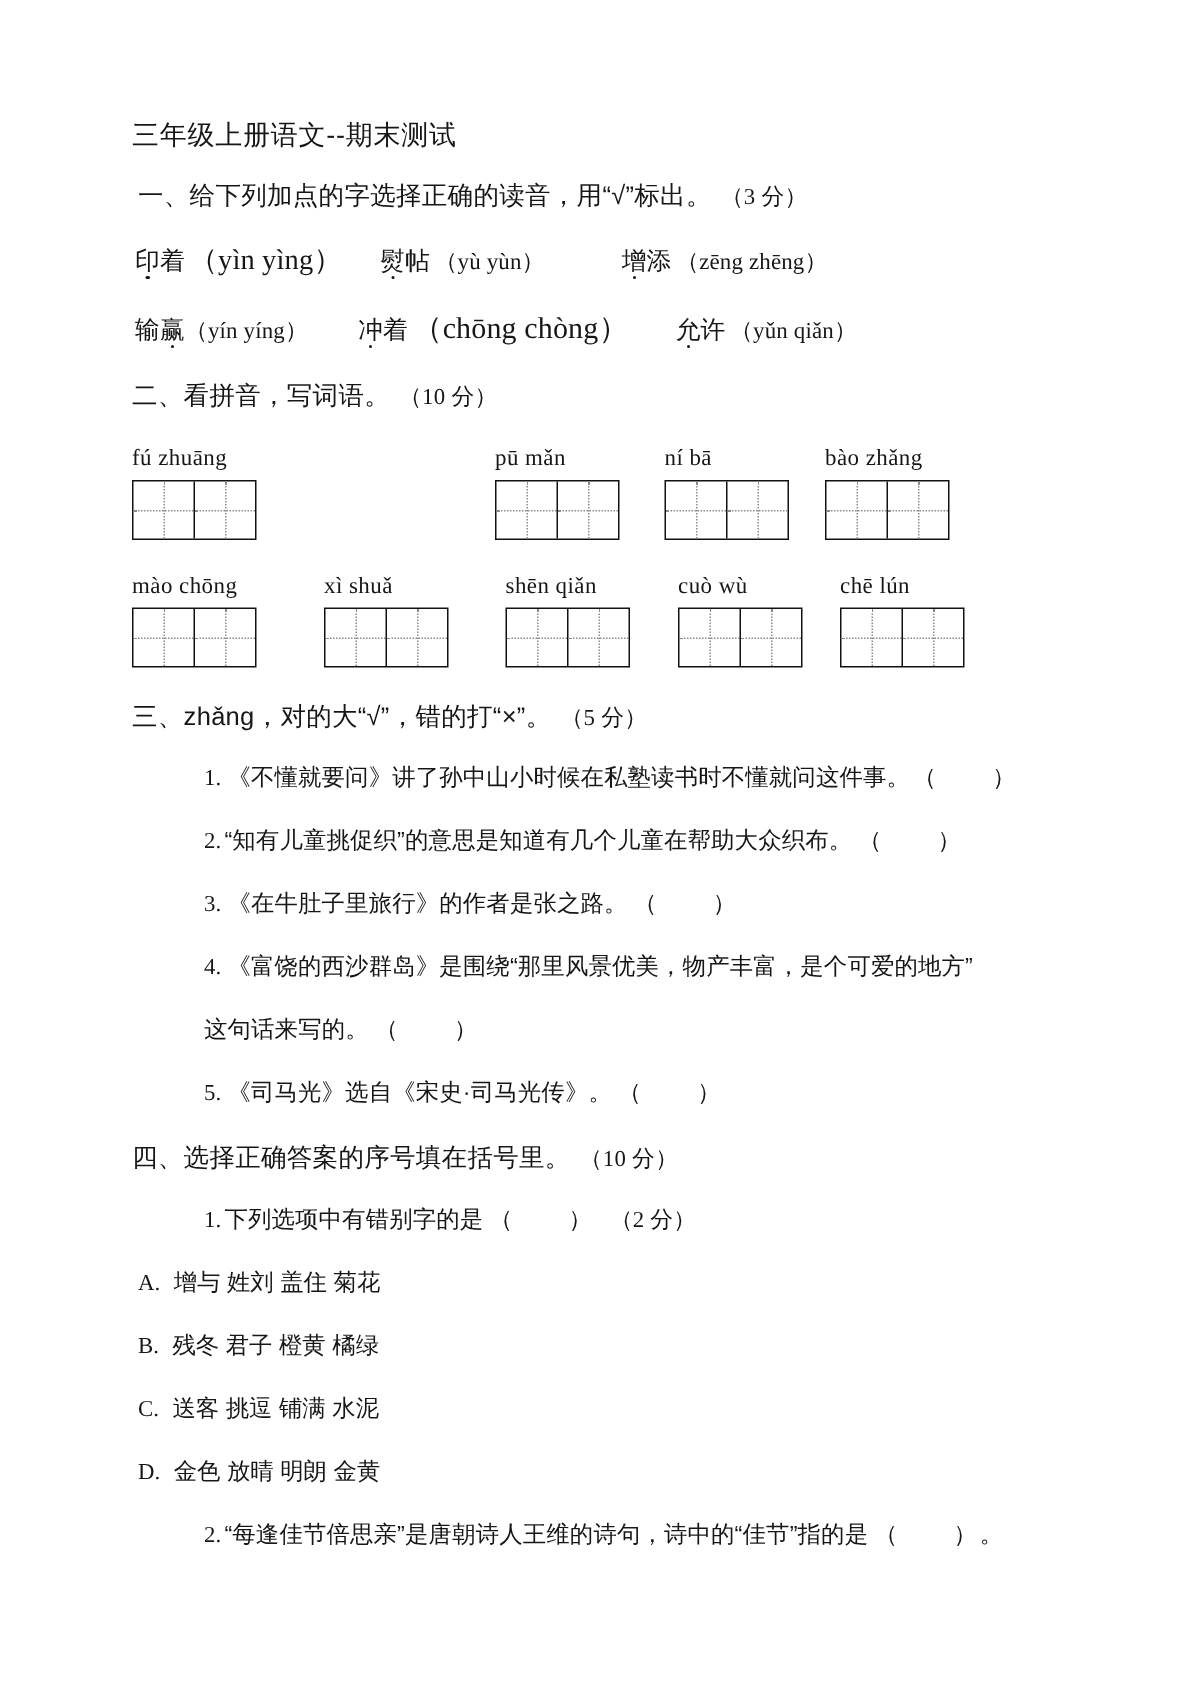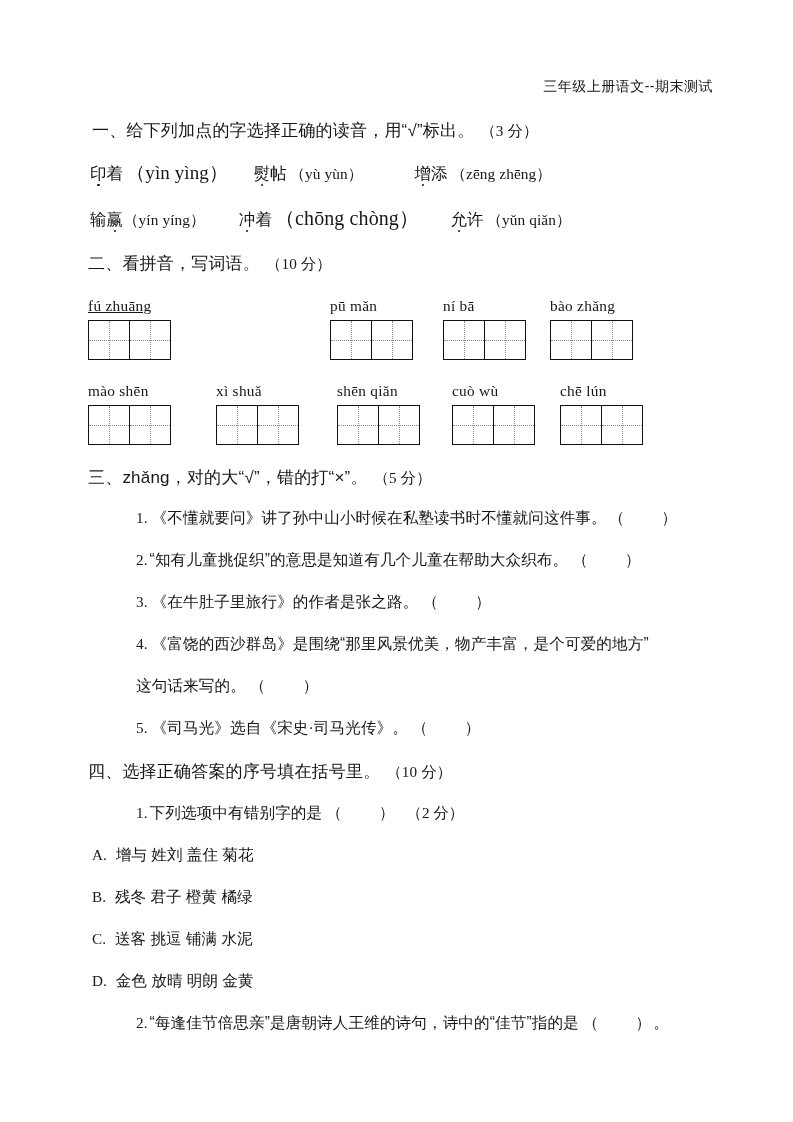--- a/index.html
+++ b/index.html
@@ -21,22 +21,22 @@
     position: absolute;
     left: 0; top: 0;
     width: 793px;
     height: 1122px;
     box-sizing: border-box;
     padding: 72px 80px 0 88px;
   }
 
   
   .title {
-    text-align: right;
-    font-size: 14px;
+    text-align: left;
+    font-size: 18px;
     letter-spacing: 0.5px;
     font-weight: 400;
     margin: 0 0 0 0;
     padding-top: 4px;
     font-family: "Liberation Sans", "DejaVu Sans", sans-serif;
   }
 
   .sec-head {
     font-size: 17px;
     font-family: "Liberation Sans", "DejaVu Sans", sans-serif;
@@ -188,21 +188,21 @@
       <span class="dotchar">允</span><span>许</span><span class="latin" style="font-size:15.3px; margin-left:3px;">（yǔn  qiǎn）</span>
     </span>
   </div>
 
   <div class="sec-head abs" style="left:88px; top:252px;">
     <span>二、看拼音，写词语。</span><span class="num" style="margin-left:6px;">（10 分）</span>
   </div>
 
   <div class="py-row" style="top:297px; height:72px;">
 
-    <div class="py-item" style="left:88px;text-decoration:underline;">
+    <div class="py-item" style="left:88px;">
       <span class="py-text">fú zhuāng</span>
       <div class="tzg">
         <div class="cell"></div>
         <div class="cell"></div>
       </div>
     </div>
 
 
     <div class="py-item" style="left:330px;">
       <span class="py-text">pū mǎn</span>
@@ -226,21 +226,21 @@
         <div class="cell"></div>
         <div class="cell"></div>
       </div>
     </div>
 
   </div>
 
   <div class="py-row" style="top:382px; height:72px;">
 
     <div class="py-item" style="left:88px;">
-      <span class="py-text">mào shēn</span>
+      <span class="py-text">mào chōng</span>
       <div class="tzg">
         <div class="cell"></div>
         <div class="cell"></div>
       </div>
     </div>
 
     <div class="py-item" style="left:216px;">
       <span class="py-text">xì shuǎ</span>
       <div class="tzg">
         <div class="cell"></div>

